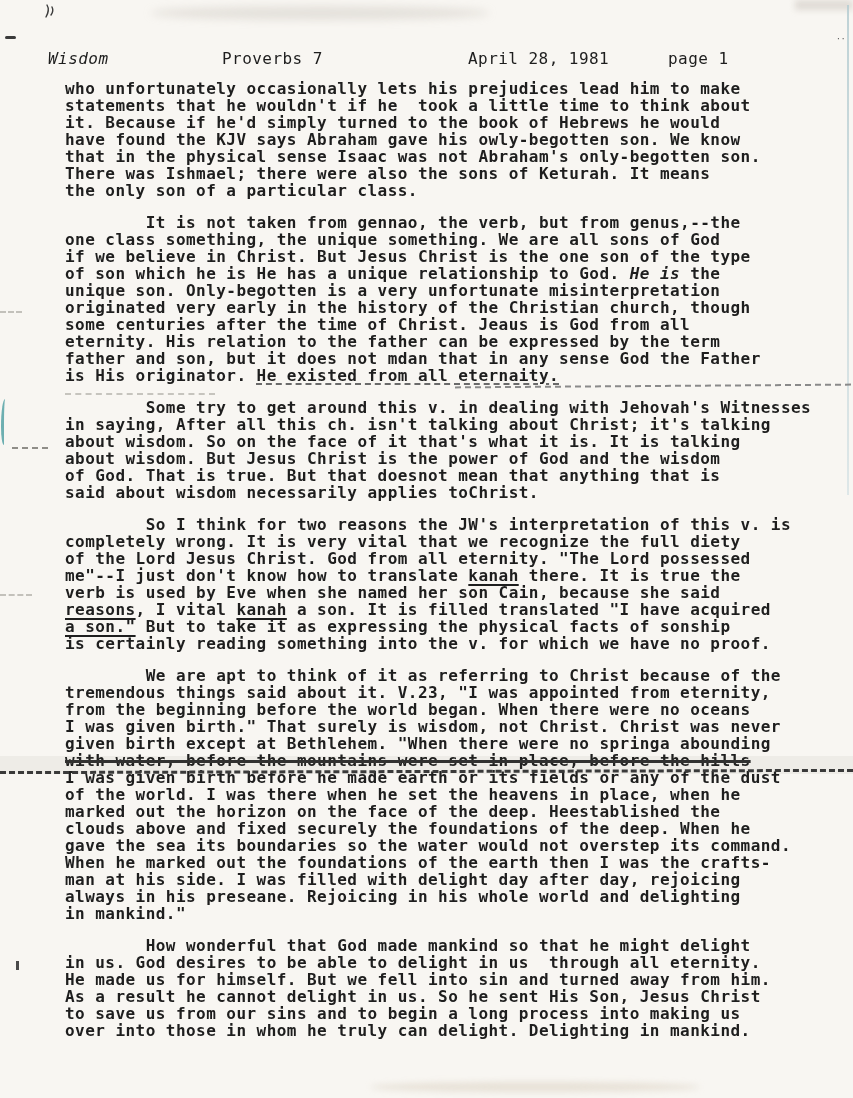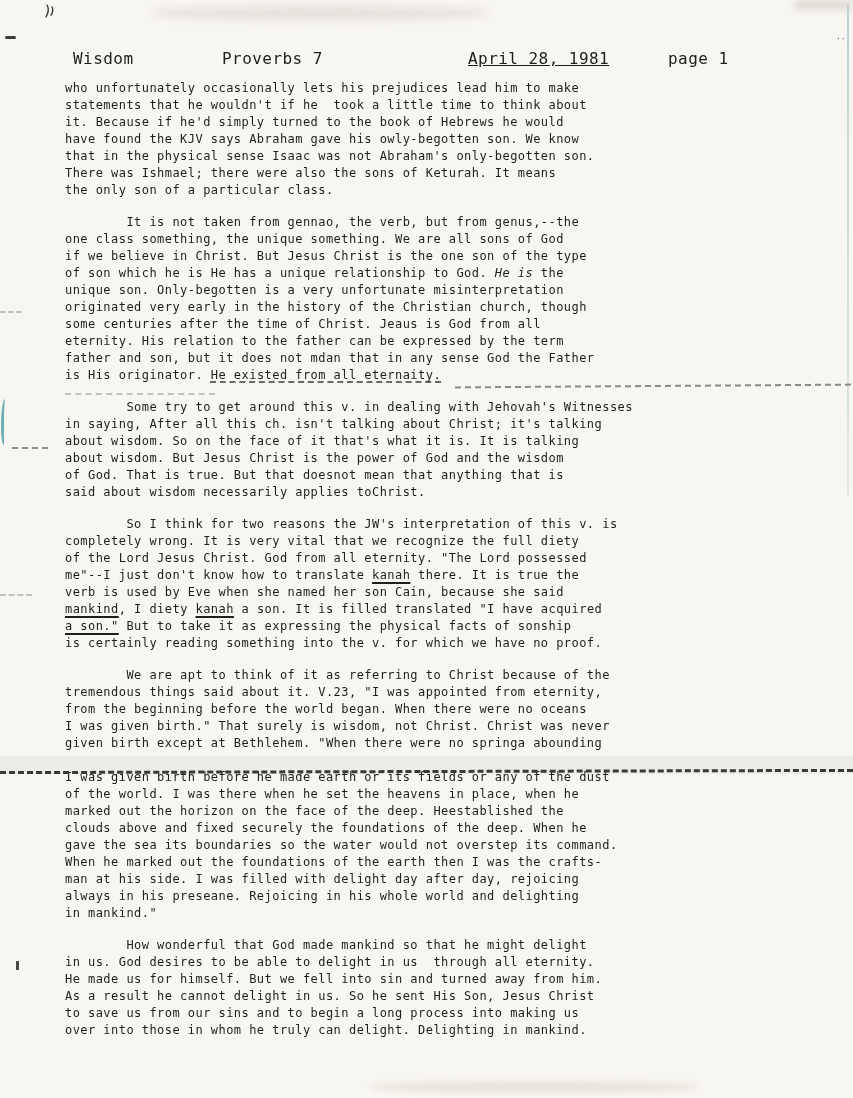--- a/index.html
+++ b/index.html
@@ -9,29 +9,30 @@
     background:#f8f6f2;
     overflow:hidden;
     font-family:"DejaVu Sans Mono",monospace;
     color:#1e1e1e;
   }
   .hdr-item{
     position:absolute;top:50px;
     font-size:16px;letter-spacing:0.45px;line-height:17px;
     white-space:pre;
   }
-  #hdr-subject{left:73px;}
+  #hdr-subject{left:48px;font-style:italic;}
   #hdr-ref{left:222px;}
-  #hdr-date{left:468px;text-decoration:underline;}
+  #hdr-date{left:468px;}
   #hdr-page{left:668px;}
   .doc{position:absolute;left:65px;top:80px;width:760px;}
   .para{
     white-space:pre;
-    font-size:12px;letter-spacing:0.45px;line-height:17px;
+    font-size:16px;letter-spacing:0.45px;line-height:17px;
     margin:0 0 15px 0;
+    font-weight:bold;
   }
   .seg-i{font-style:italic;}
   .seg-u{text-decoration:underline;text-decoration-thickness:1.5px;text-underline-offset:3px;}
   .seg-dashu{text-decoration:underline dashed #6a6a6a 2px;text-underline-offset:2px;}
   .seg-strike{text-decoration:line-through 2.5px #2f2f2f;}
   
   .art{position:absolute;pointer-events:none;}
   .art-dash{height:0;border-top:2px dashed #c3c1bb;}
   .a-topsmudge{left:150px;top:6px;width:340px;height:14px;background:rgba(178,172,160,.28);border-radius:50%;filter:blur(4px);}
   .a-topright-smudge{left:795px;top:0;width:58px;height:10px;background:rgba(170,160,148,.30);filter:blur(3px);}
@@ -84,29 +85,29 @@
 in saying, After all this ch. isn't talking about Christ; it's talking
 about wisdom. So on the face of it that's what it is. It is talking
 about wisdom. But Jesus Christ is the power of God and the wisdom
 of God. That is true. But that doesnot mean that anything that is
 said about wisdom necessarily applies toChrist.</span></p>
       <p class="para"><span>        So I think for two reasons the JW's interpretation of this v. is
 completely wrong. It is very vital that we recognize the full diety
 of the Lord Jesus Christ. God from all eternity. "The Lord possessed
 me"--I just don't know how to translate </span><span class="seg-u">kanah</span><span> there. It is true the
 verb is used by Eve when she named her son Cain, because she said
-</span><span class="seg-u">mankind</span><span>, I diety </span><span class="seg-u">kanah</span><span> a son. It is filled translated "I have acquired
+</span><span class="seg-u">reasons</span><span>, I vital </span><span class="seg-u">kanah</span><span> a son. It is filled translated "I have acquired
 </span><span class="seg-u">a son."</span><span> But to take it as expressing the physical facts of sonship
 is certainly reading something into the v. for which we have no proof.</span></p>
       <p class="para"><span>        We are apt to think of it as referring to Christ because of the
 tremendous things said about it. V.23, "I was appointed from eternity,
 from the beginning before the world began. When there were no oceans
 I was given birth." That surely is wisdom, not Christ. Christ was never
 given birth except at Bethlehem. "When there were no springa abounding
-</span><span>
+</span><span class="seg-strike">with water, before the mountains were set in place, before the hills</span><span>
 I was given birth before he made earth or its fields or any of the dust
 of the world. I was there when he set the heavens in place, when he
 marked out the horizon on the face of the deep. Heestablished the
 clouds above and fixed securely the foundations of the deep. When he
 gave the sea its boundaries so the water would not overstep its command.
 When he marked out the foundations of the earth then I was the crafts-
 man at his side. I was filled with delight day after day, rejoicing
 always in his preseane. Rejoicing in his whole world and delighting
 in mankind."</span></p>
       <p class="para"><span>        How wonderful that God made mankind so that he might delight

